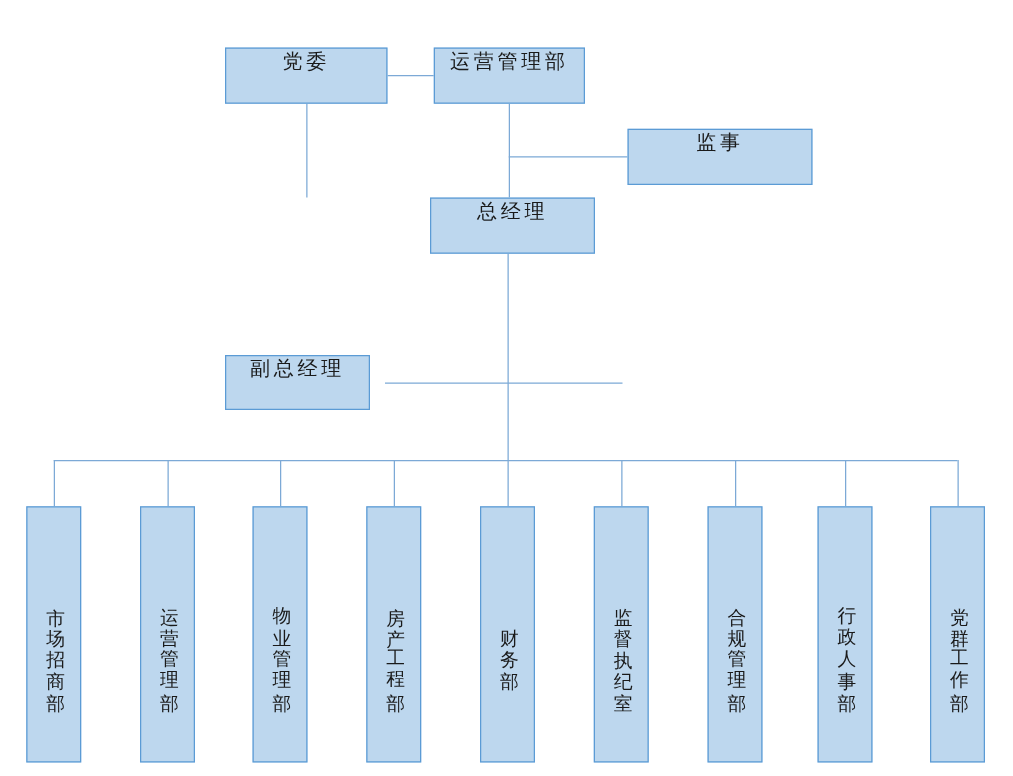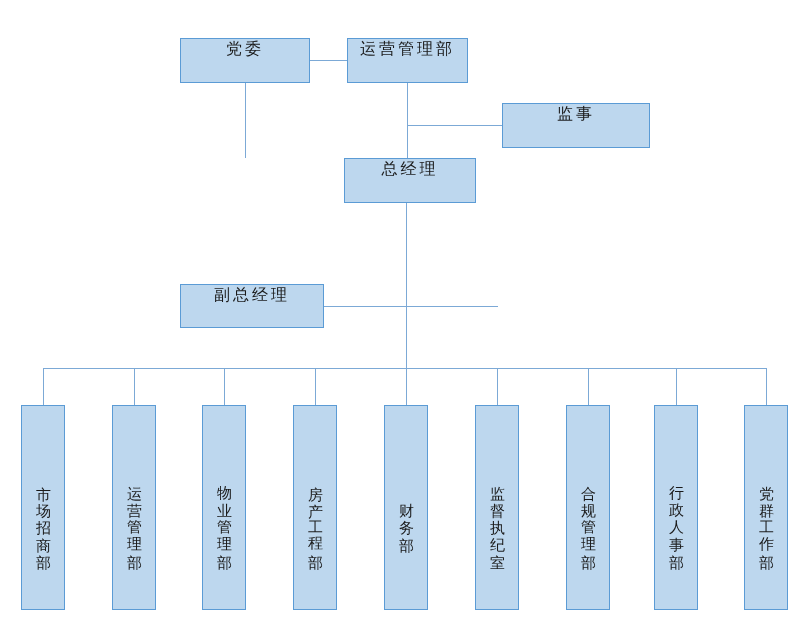--- a/index.html
+++ b/index.html
@@ -83,21 +83,21 @@
 
   <div class="node" style="left:502px; top:103px; width:148px; height:45px">
     <span>监事</span>
   </div>
 
 
   <div class="node" style="left:344px; top:158px; width:132px; height:45px">
     <span>总经理</span>
   </div>
 
-  <div class="node" style="left:180px; top:284px; width:144px; height:44px">
+  <div class="node" style="left:180px; top:284px; width:116px; height:44px">
     <span>副总经理</span>
   </div>
 
 
   <div class="dept" style="left:21px; top:405px; width:44px; height:205px">
     <span>市场招商部</span>
   </div>
 
   <div class="dept" style="left:112px; top:405px; width:44px; height:205px">
     <span>运营管理部</span>

